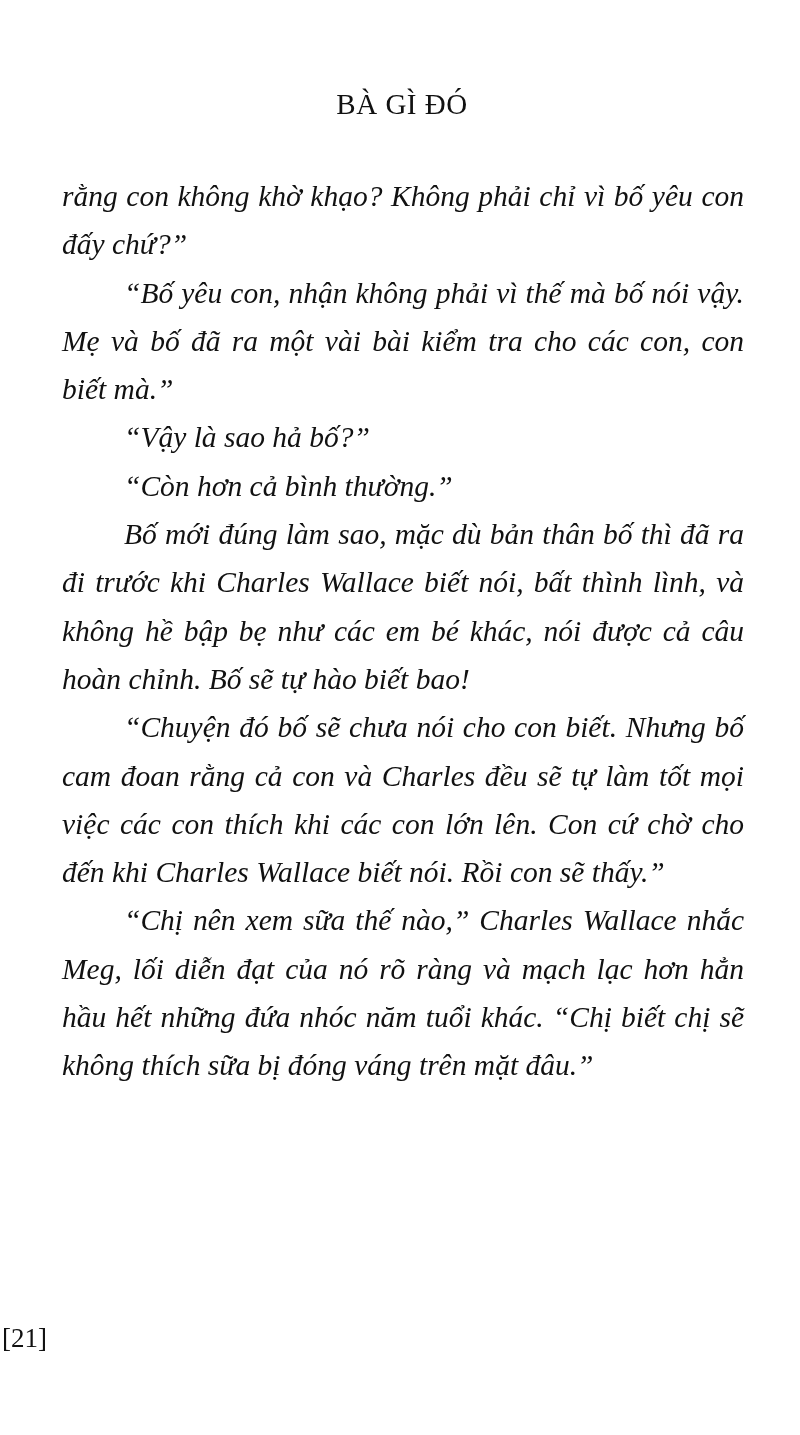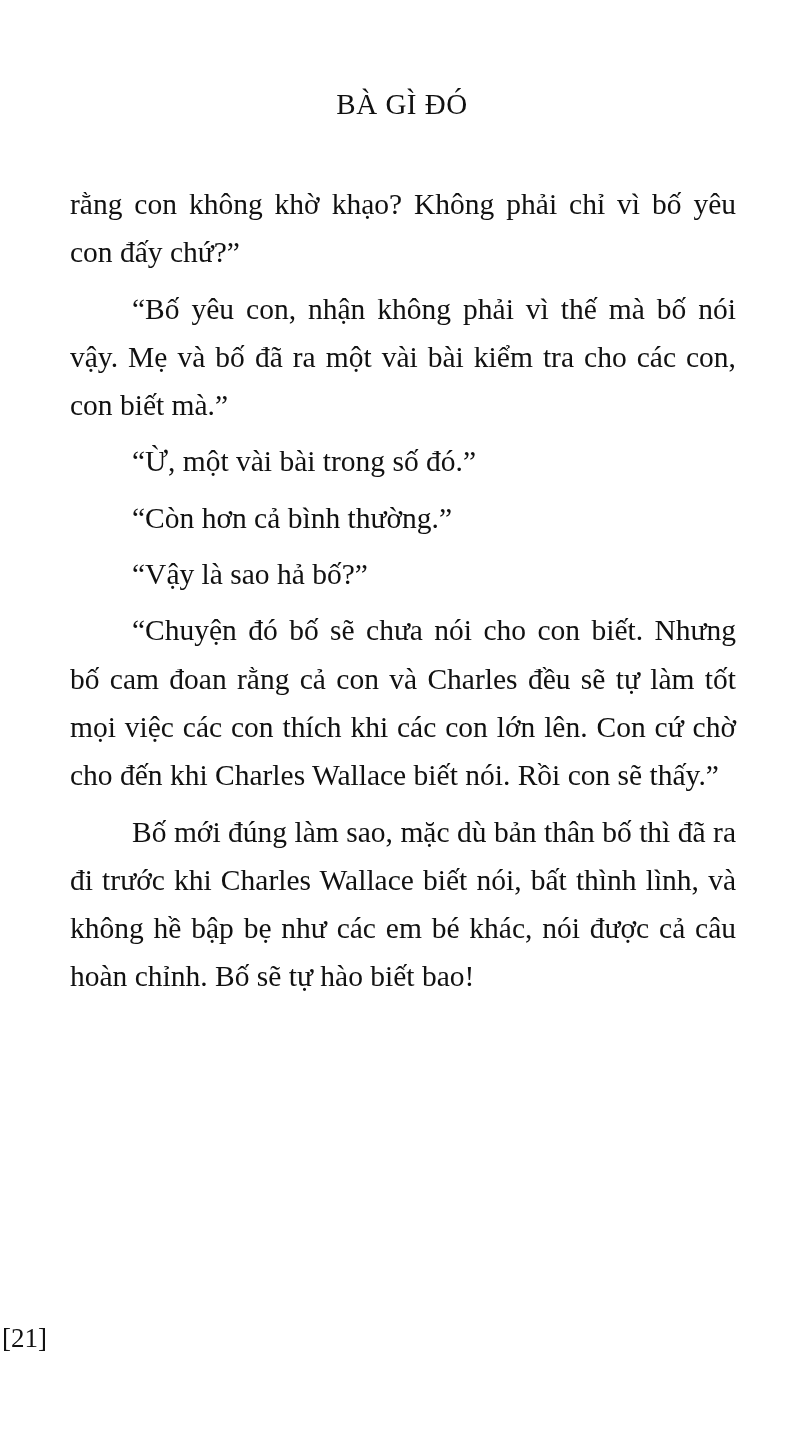--- a/index.html
+++ b/index.html
@@ -35,22 +35,23 @@
       position: absolute;
       top: 172px;
       left: 60px;
       width: 682px;
       font-size: 29.5px;
       line-height: 48.3px;
       text-align: justify;
       text-align-last: left;
     }
     .body-text p {
-      margin: 8px;
+      margin: 0;
       padding: 0;
+      font-style: italic;
     }
     .body-text p.indent {
       text-indent: 62px;
     }
     .body-text p.noindent {
       text-indent: 0;
     }
     .folio {
       position: absolute;
       top: 1320px;
@@ -64,22 +65,22 @@
 </head>
 <body>
 
 <div class="page">
 
   <div class="running-head">BÀ GÌ ĐÓ</div>
 
   <div class="body-text">
     <p class="noindent">rằng con không khờ khạo? Không phải chỉ vì bố yêu con đấy chứ?”</p>
     <p class="indent">“Bố yêu con, nhận không phải vì thế mà bố nói vậy. Mẹ và bố đã ra một vài bài kiểm tra cho các con, con biết mà.”</p>
-    <p class="indent">“Ừ, một vài bài trong số đó.”</p>
+    <p class="indent">“Vậy là sao hả bố?”</p>
     <p class="indent">“Còn hơn cả bình thường.”</p>
-    <p class="indent">“Vậy là sao hả bố?”</p>
+    <p class="indent">Bố mới đúng làm sao, mặc dù bản thân bố thì đã ra đi trước khi Charles Wallace biết nói, bất thình lình, và không hề bập bẹ như các em bé khác, nói được cả câu hoàn chỉnh. Bố sẽ tự hào biết bao!</p>
     <p class="indent">“Chuyện đó bố sẽ chưa nói cho con biết. Nhưng bố cam đoan rằng cả con và Charles đều sẽ tự làm tốt mọi việc các con thích khi các con lớn lên. Con cứ chờ cho đến khi Charles Wallace biết nói. Rồi con sẽ thấy.”</p>
-    <p class="indent">Bố mới đúng làm sao, mặc dù bản thân bố thì đã ra đi trước khi Charles Wallace biết nói, bất thình lình, và không hề bập bẹ như các em bé khác, nói được cả câu hoàn chỉnh. Bố sẽ tự hào biết bao!</p>
+    <p class="indent">“Chị nên xem sữa thế nào,” Charles Wallace nhắc Meg, lối diễn đạt của nó rõ ràng và mạch lạc hơn hẳn hầu hết những đứa nhóc năm tuổi khác. “Chị biết chị sẽ không thích sữa bị đóng váng trên mặt đâu.”</p>
   </div>
 
   <div class="folio">[21]</div>
 
 </div>
 
 </body></html>

